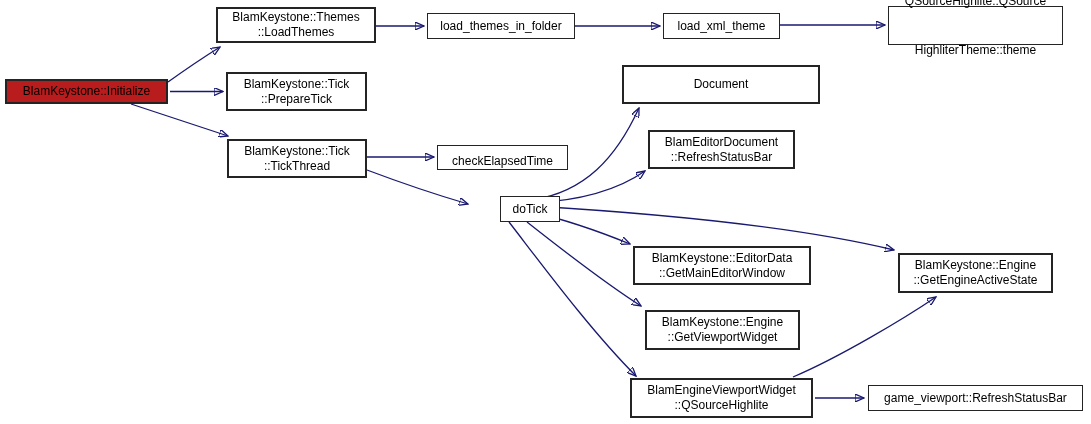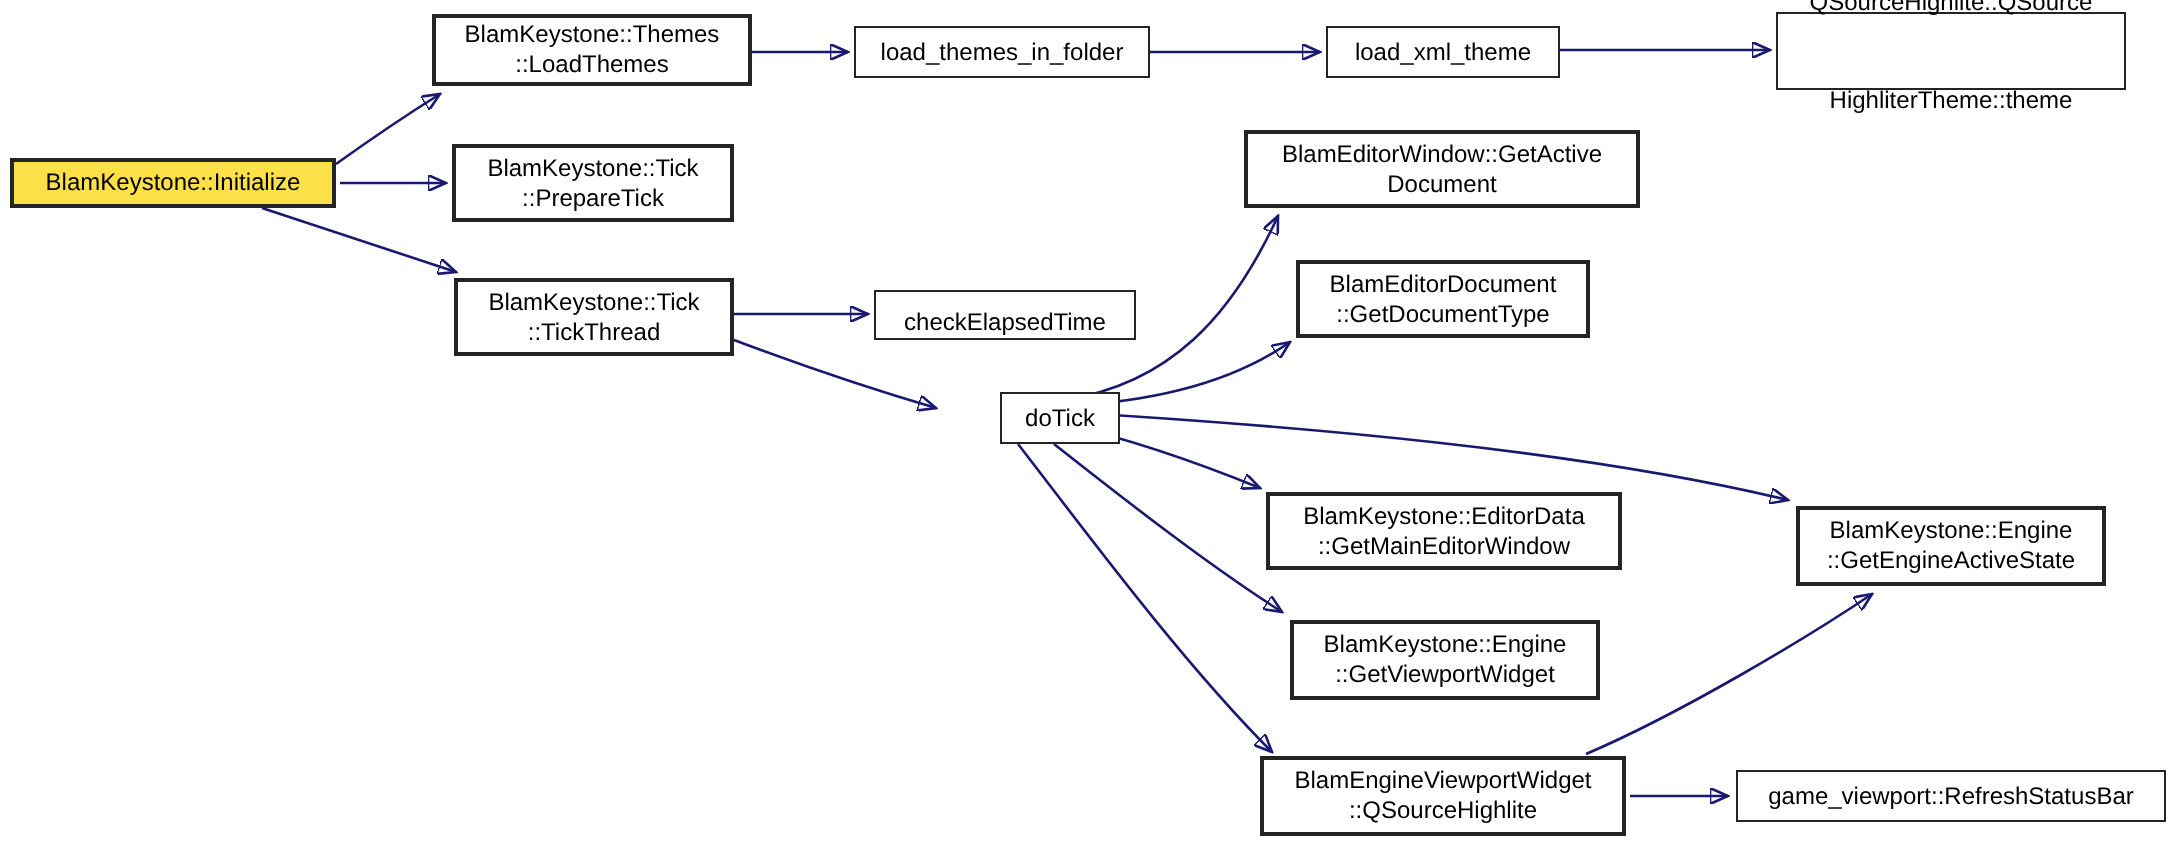--- a/index.html
+++ b/index.html
@@ -27,21 +27,21 @@
     line-height: 15px;
     text-align: center;
     white-space: nowrap;
     display: flex;
     flex-direction: column;
     align-items: center;
     justify-content: center;
     cursor: pointer;
   }
   .node.thick { border-width: 2px; }
-  .node.root { background: #fde047; border-width: 2px; }
+  .node.root { background: #b91c1c; border-width: 2px; }
   .node span { display: block; }
 </style>
 </head>
 <body>
 
 <div class="canvas">
 
   <svg class="edges" viewBox="0 0 1091 424" xmlns="http://www.w3.org/2000/svg">
     <defs>
       <marker id="arrow" markerWidth="10" markerHeight="8" refX="9" refY="4" orient="auto" markerUnits="userSpaceOnUse">
@@ -100,27 +100,26 @@
 
   <div class="node" style="left:437px; top:145px; width:131px; height:25px;justify-content:flex-end;">
     <span>checkElapsedTime</span>
   </div>
 
   <div class="node" style="left:500px; top:196px; width:60px; height:26px;">
     <span>doTick</span>
   </div>
 
   <div class="node thick" style="left:622px; top:65px; width:198px; height:39px;">
-    <span>BlamEditorWindow::GetActive</span>
     <span>Document</span>
   </div>
 
   <div class="node thick" style="left:648px; top:130px; width:147px; height:39px;">
     <span>BlamEditorDocument</span>
-    <span>::GetDocumentType</span>
+    <span>::RefreshStatusBar</span>
   </div>
 
   <div class="node thick" style="left:633px; top:246px; width:178px; height:39px;">
     <span>BlamKeystone::EditorData</span>
     <span>::GetMainEditorWindow</span>
   </div>
 
   <div class="node thick" style="left:645px; top:310px; width:155px; height:40px;">
     <span>BlamKeystone::Engine</span>
     <span>::GetViewportWidget</span>

